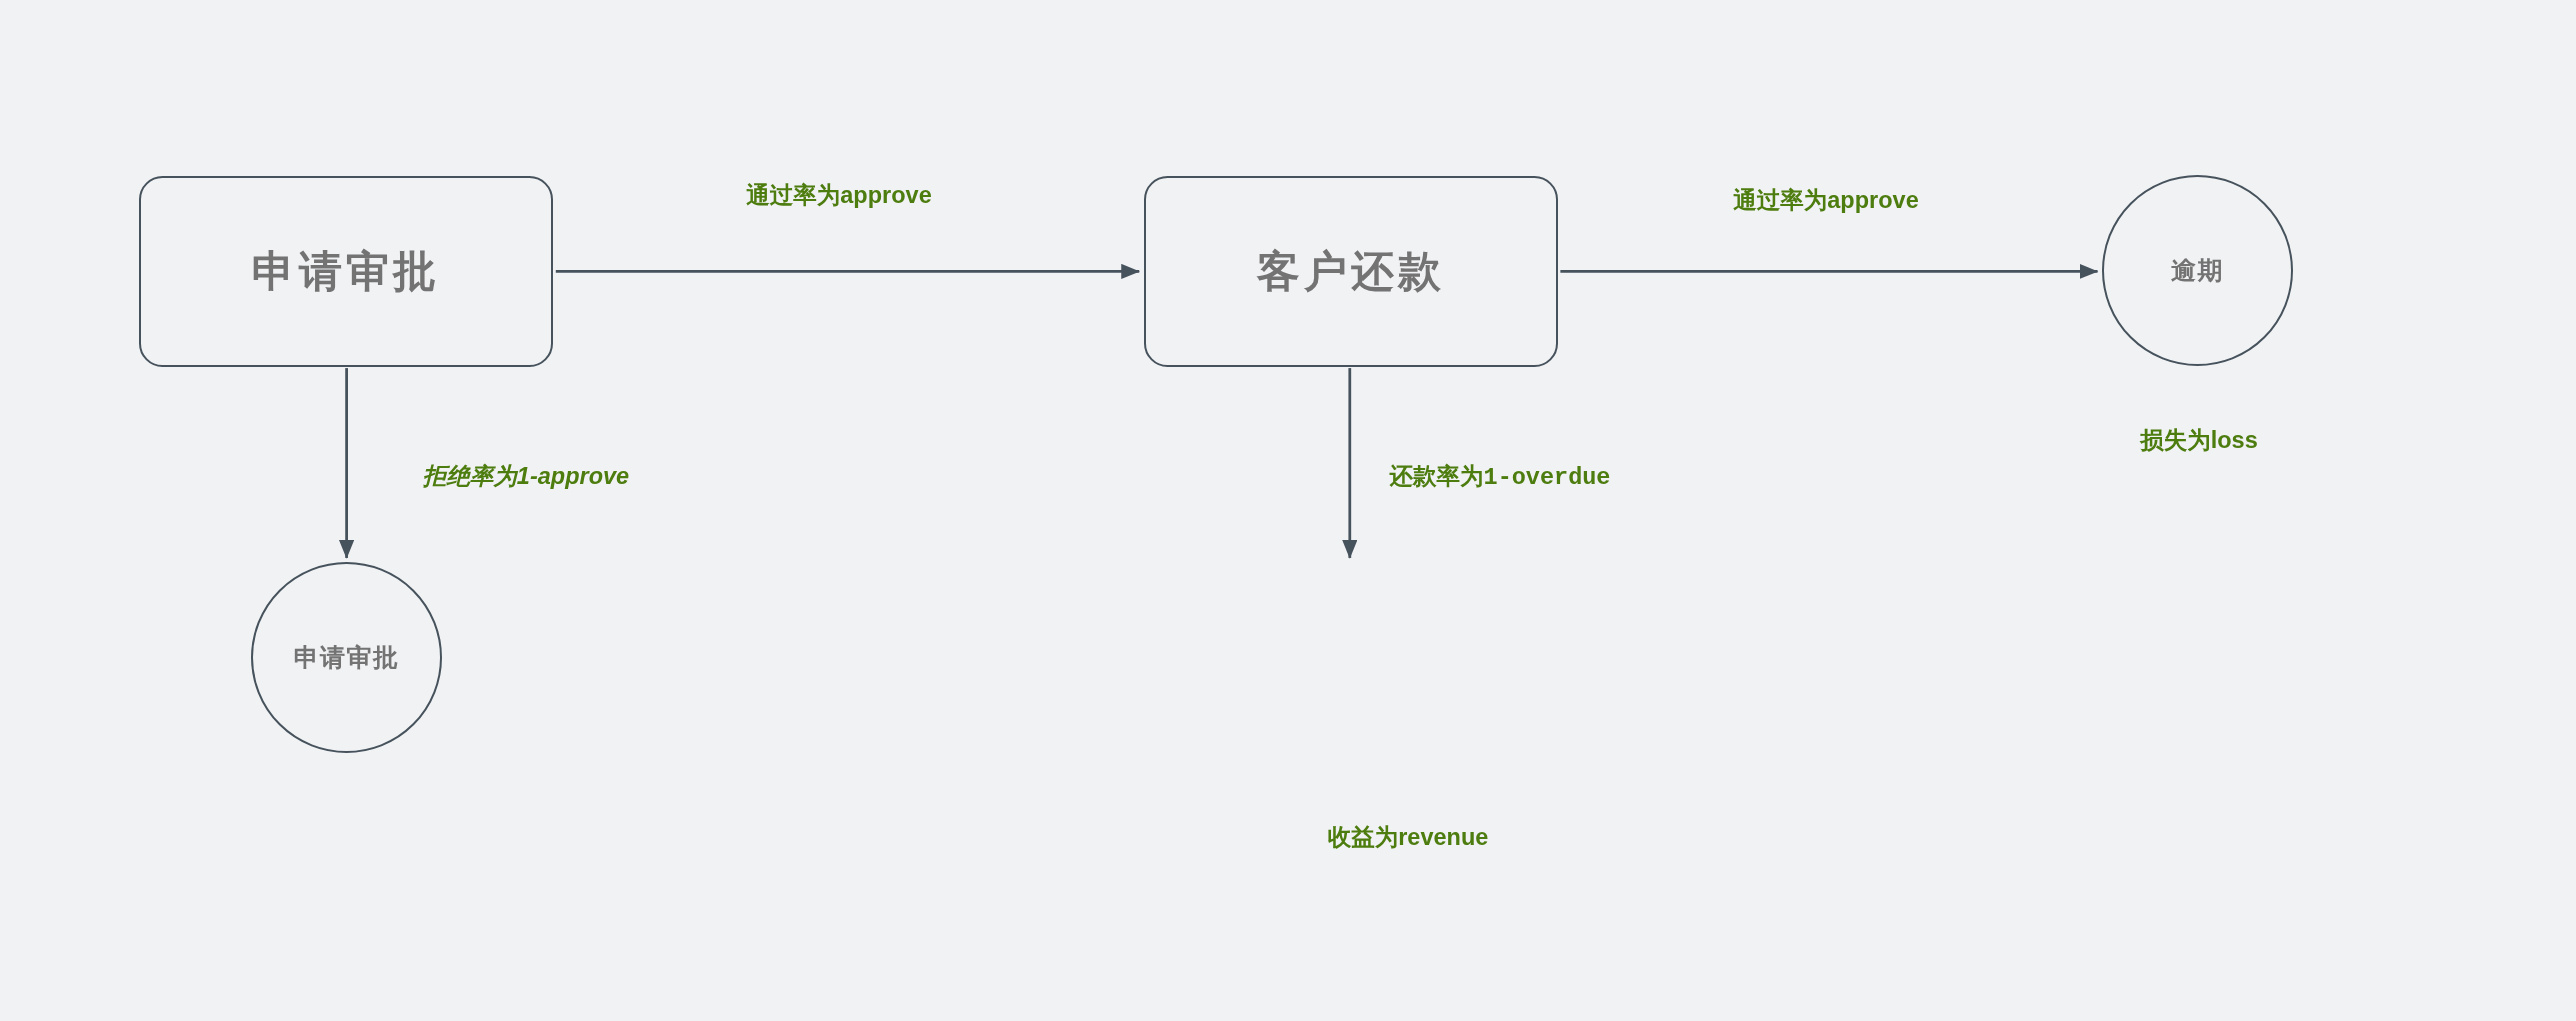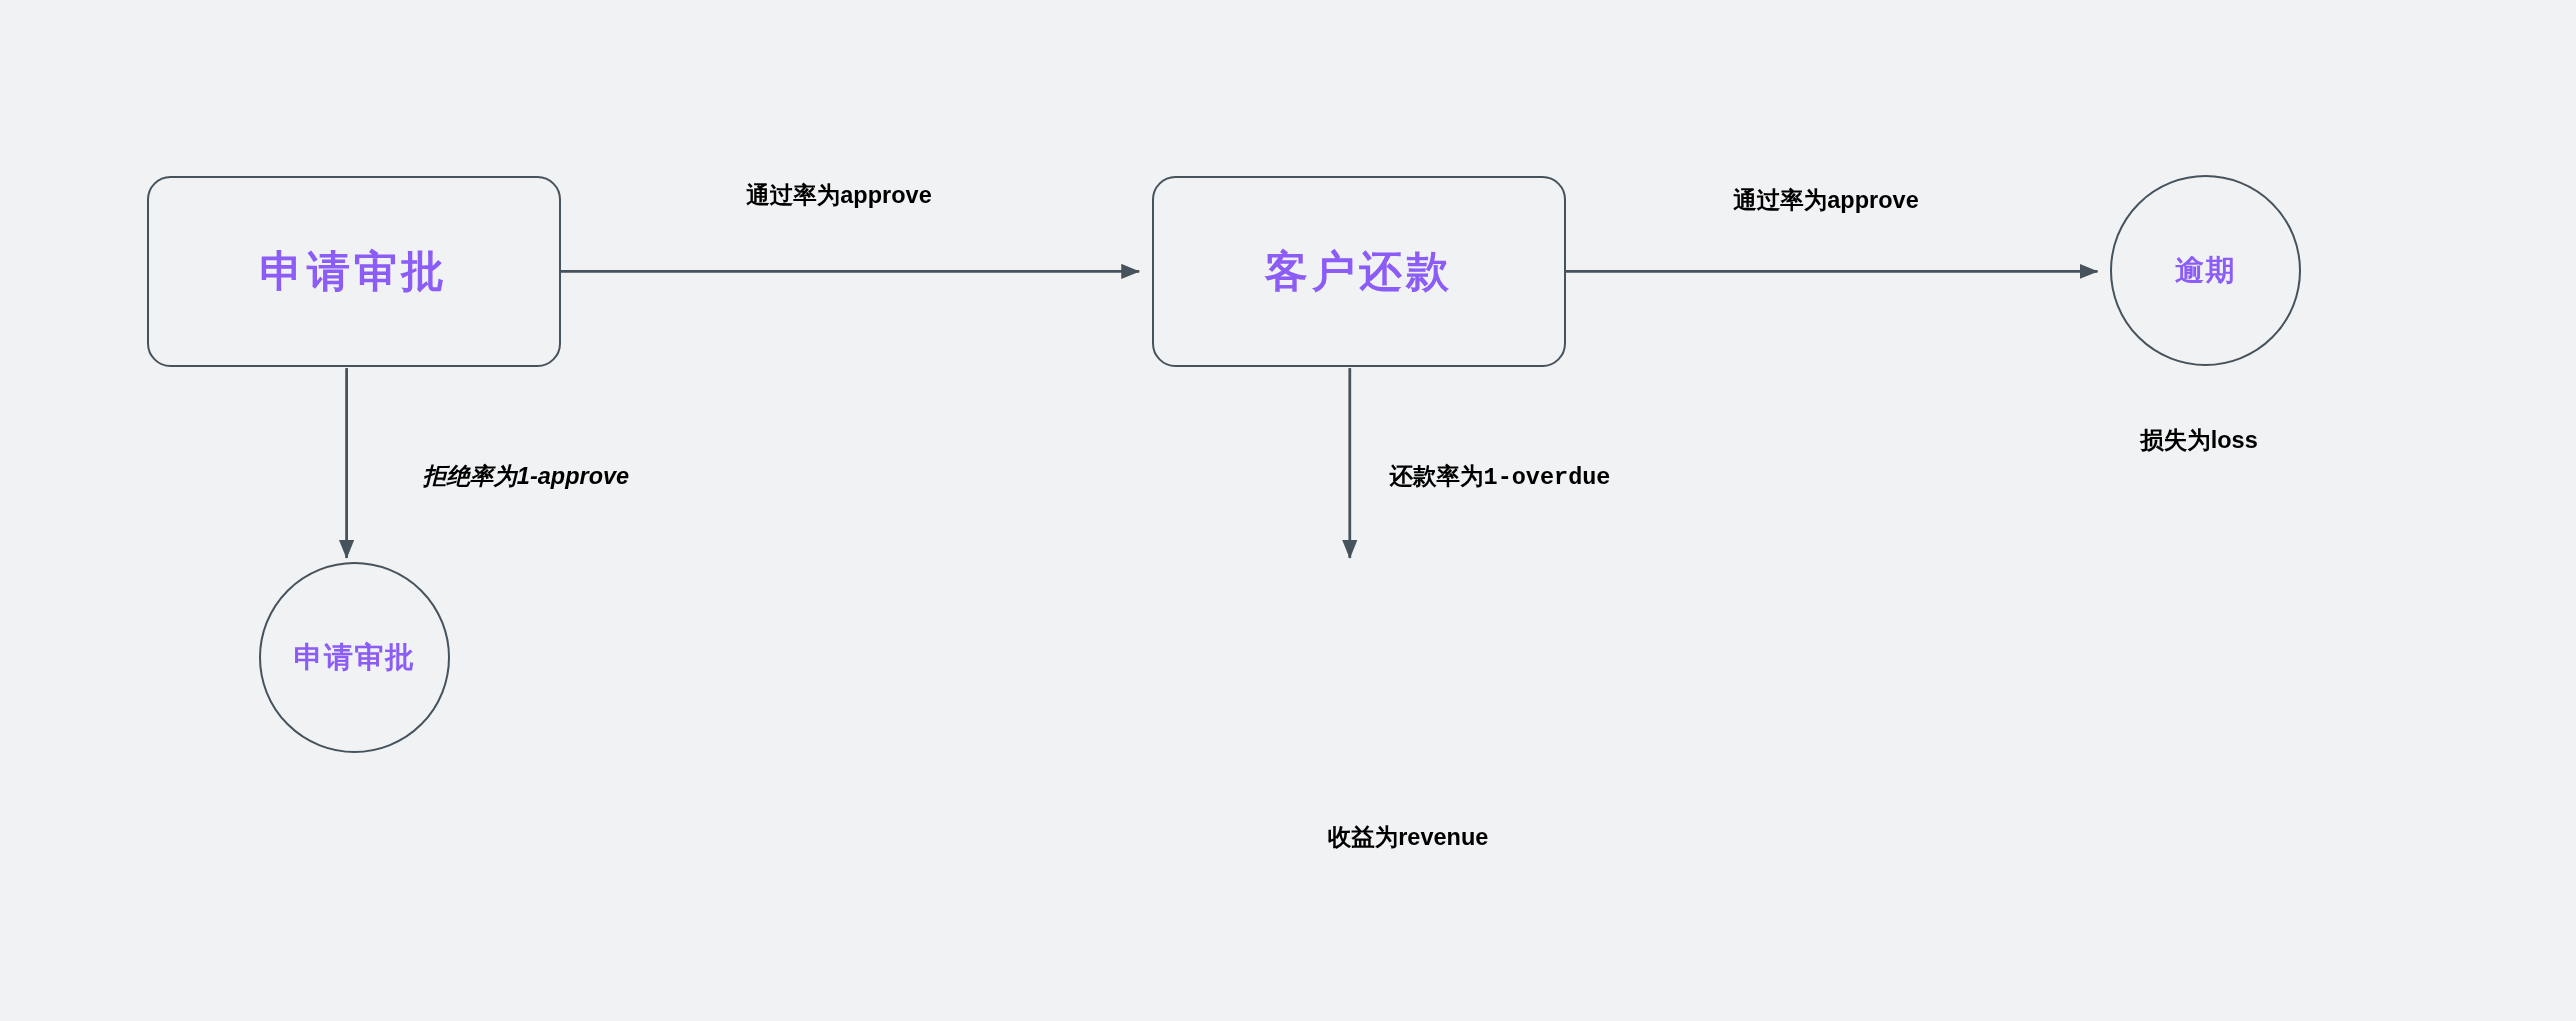--- a/index.html
+++ b/index.html
@@ -25,46 +25,45 @@
   .edge-line {
     stroke: #46525c;
     stroke-width: 4;
     fill: none;
   }
   .node {
     position: absolute;
     box-sizing: border-box;
     border: 2.1px solid #46525c;
     background: #f1f2f4;
-    color: #8b5cf6;
+    color: #737373;
     display: flex;
     align-items: center;
     justify-content: center;
     font-weight: bold;
     text-align: center;
-    margin-left: 8px;
   }
   .rect-node {
     width: 414px;
     height: 191px;
     border-radius: 23.5px;
     font-size: 43px;
     letter-spacing: 4.1px;
   }
   .circle-node {
     width: 191px;
     height: 191px;
     border-radius: 50%;
-    font-size: 29px;
+    font-size: 25px;
     letter-spacing: 1.4px;
   }
   .edge-label, .annotation {
     position: absolute;
     transform: translate(-50%, -50%);
-    color: #000000;
+    color: #4d7c0f;
     font-size: 23.5px;
     font-weight: bold;
     white-space: nowrap;
   }
   #node-approval-box   { left: 139px;  top: 176px; }
   #node-repayment-box  { left: 1144px; top: 176px; justify-content: center; }
   #node-overdue-circle   { left: 2102px; top: 175px; }
   #node-approval-circle  { left: 251px;  top: 562px; }
   #node-repayment-circle { left: 1255px; top: 562px; }
   #label-approve { left: 839px; top: 195px; }

